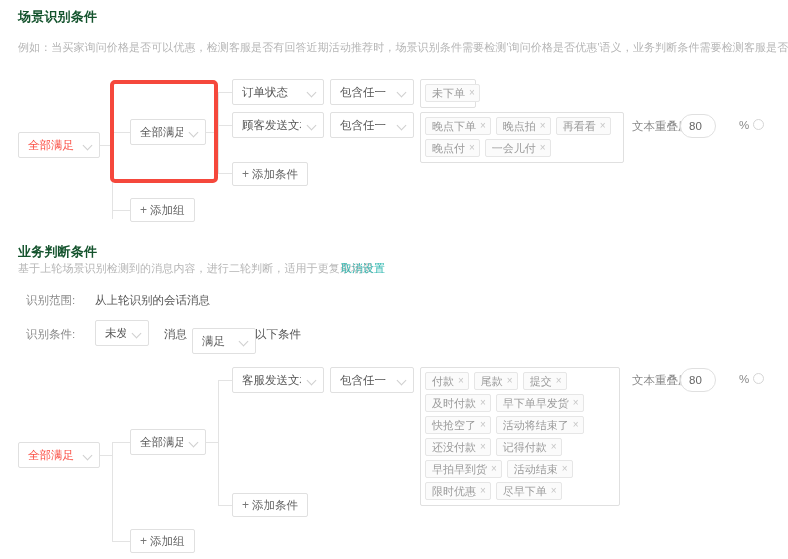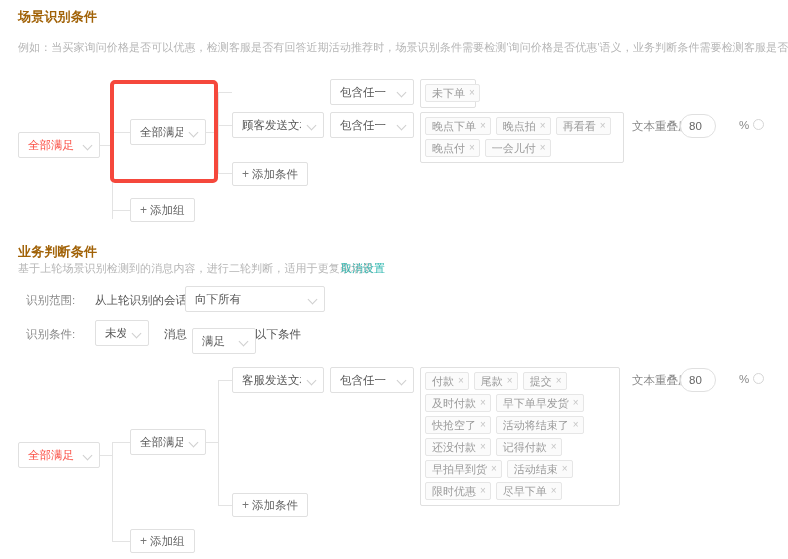--- a/index.html
+++ b/index.html
@@ -11,21 +11,21 @@
     color: #333;
     overflow: hidden;
   }
   .page { position: relative; width: 788px; height: 559px; }
 
   
   .sec-title {
     position: absolute;
     font-size: 13px;
     font-weight: bold;
-    color: #a16207;
+    color: #14532d;
     letter-spacing: 0.2px;
   }
   .sec-desc {
     position: absolute;
     font-size: 11px;
     color: #b5b5b5;
     white-space: nowrap;
     letter-spacing: 0.1px;
   }
   .cancel-link {
@@ -187,20 +187,24 @@
     <span class="sel-text">全部满足</span>
     <span class="caret"></span>
   </div>
 
   <div class="line-h" style="left:206px; top:132px; width:12px;"></div>
   <div class="line-v" style="left:218px; top:92px; height:82px;"></div>
   <div class="line-h" style="left:218px; top:92px; width:14px;"></div>
   <div class="line-h" style="left:218px; top:125px; width:14px;"></div>
   <div class="line-h" style="left:218px; top:173px; width:14px;"></div>
 
+  <div class="select" style="left:232px; top:79px; width:92px;">
+    <span class="sel-text">订单状态</span>
+    <span class="caret"></span>
+  </div>
   <div class="select" style="left:330px; top:79px; width:84px;">
     <span class="sel-text">包含任一</span>
     <span class="caret"></span>
   </div>
   <div class="tagbox" style="left:420px; top:79px; width:56px; min-height:26px;">
       <span class="tag">
         <span>未下单</span>
         <span class="x">×</span>
       </span>
     </div>
@@ -251,24 +255,20 @@
   </div>
 
   <div class="redbox" style="left:110px; top:80px; width:108px; height:103px;"></div>
 
   <div class="sec-title" style="left:18px; top:243px;">业务判断条件</div>
   <div class="sec-desc" style="left:18px; top:261px;">基于上轮场景识别检测到的消息内容，进行二轮判断，适用于更复杂场景</div>
   <div class="cancel-link" style="left:341px; top:261px;">取消设置</div>
 
   <div class="plain-label" style="left:26px; top:293px;">识别范围:</div>
   <div class="plain-text" style="left:95px; top:293px;">从上轮识别的会话消息</div>
-  <div class="select" style="left:185px; top:286px; width:140px;">
-    <span class="sel-text">向下所有</span>
-    <span class="caret"></span>
-  </div>
 
   <div class="plain-label" style="left:26px; top:327px;">识别条件:</div>
   <div class="select" style="left:95px; top:320px; width:54px;">
     <span class="sel-text">未发送</span>
     <span class="caret"></span>
   </div>
   <div class="plain-text" style="left:164px; top:327px;">消息</div>
   <div class="select" style="left:192px; top:328px; width:64px;font-family:Liberation Mono, monospace;">
     <span class="sel-text">满足</span>
     <span class="caret"></span>

